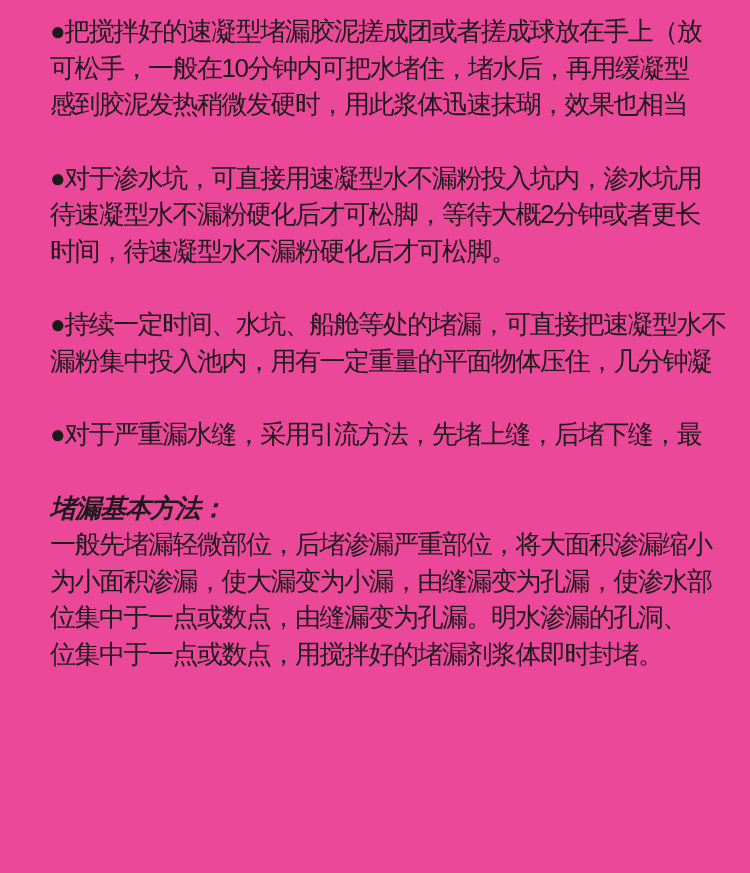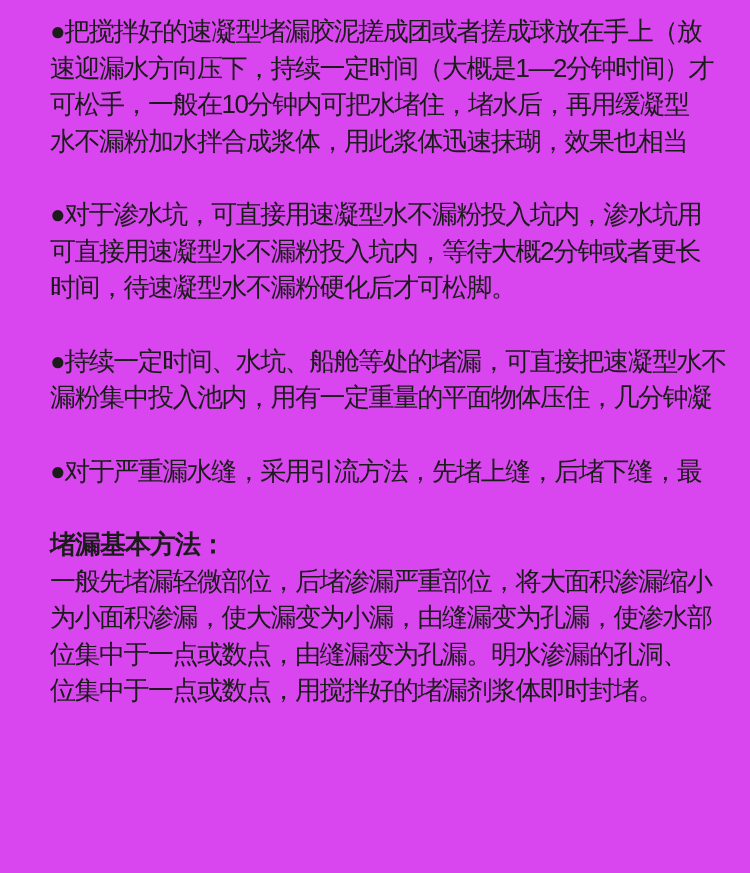--- a/index.html
+++ b/index.html
@@ -12,54 +12,54 @@
     height: 873px;
     overflow: hidden;
     font-family: "Liberation Sans", "DejaVu Sans", sans-serif;
     color: #1b1b1b;
   }
   .page {
     box-sizing: border-box;
     width: 750px;
     height: 873px;
     padding: 13px 44px 0 50px;
-    background: #d946ef;
+    background: #ec4899;
   }
   .para {
     margin: 0 0 37px 0;
   }
   .para.heading {
     margin: 12px 0 0 0;
+    font-style: italic;
   }
   .line {
     font-size: 26px;
     line-height: 36.5px;
     letter-spacing: -1.5px;
     white-space: nowrap;
     font-weight: 400;
     color: #1b1b1b;
   }
   .heading .line {
     font-weight: 700;
     letter-spacing: -1px;
   }
 </style>
 </head>
 <body>
 
 <div class="page" id="page-root">
     <div class="para">
       <div class="line">●把搅拌好的速凝型堵漏胶泥搓成团或者搓成球放在手上（放</div>
-      <div class="line">速迎漏水方向压下，持续一定时间（大概是1—2分钟时间）才</div>
       <div class="line">可松手，一般在10分钟内可把水堵住，堵水后，再用缓凝型</div>
-      <div class="line">水不漏粉加水拌合成浆体，用此浆体迅速抹瑚，效果也相当</div>
+      <div class="line">感到胶泥发热稍微发硬时，用此浆体迅速抹瑚，效果也相当</div>
     </div>
     <div class="para">
       <div class="line">●对于渗水坑，可直接用速凝型水不漏粉投入坑内，渗水坑用</div>
-      <div class="line">可直接用速凝型水不漏粉投入坑内，等待大概2分钟或者更长</div>
+      <div class="line">待速凝型水不漏粉硬化后才可松脚，等待大概2分钟或者更长</div>
       <div class="line">时间，待速凝型水不漏粉硬化后才可松脚。</div>
     </div>
     <div class="para">
       <div class="line">●持续一定时间、水坑、船舱等处的堵漏，可直接把速凝型水不</div>
       <div class="line">漏粉集中投入池内，用有一定重量的平面物体压住，几分钟凝</div>
     </div>
     <div class="para">
       <div class="line">●对于严重漏水缝，采用引流方法，先堵上缝，后堵下缝，最</div>
     </div>
     <div class="para heading">

